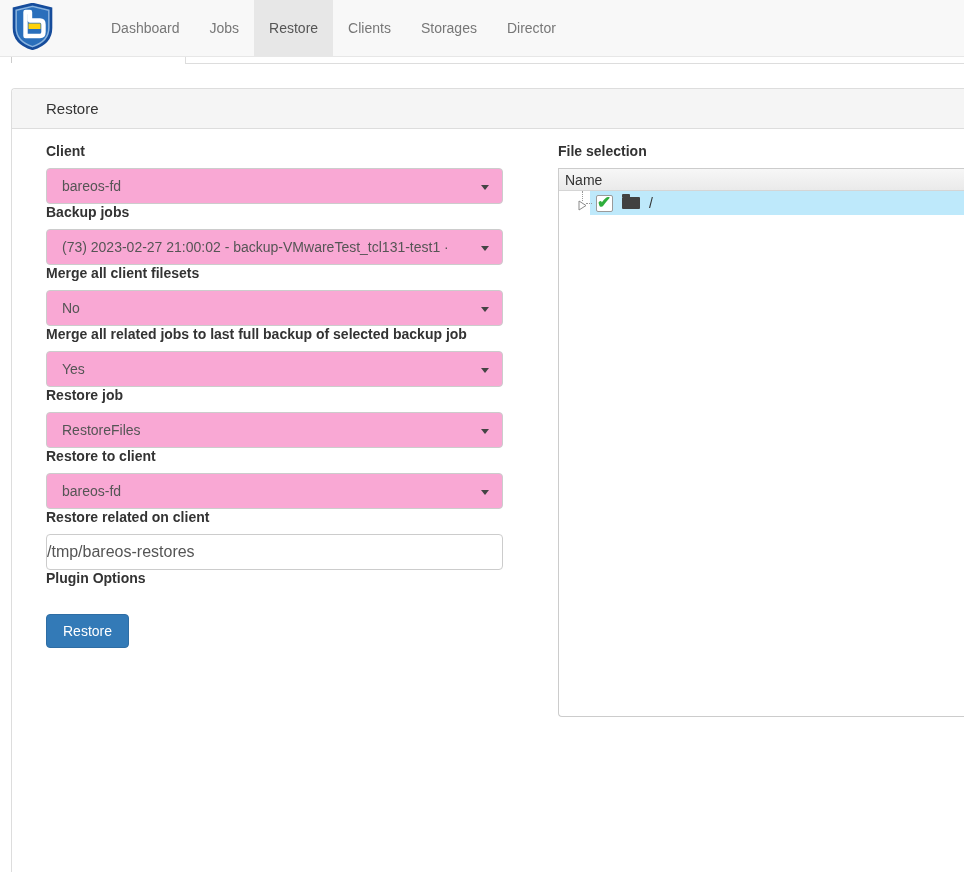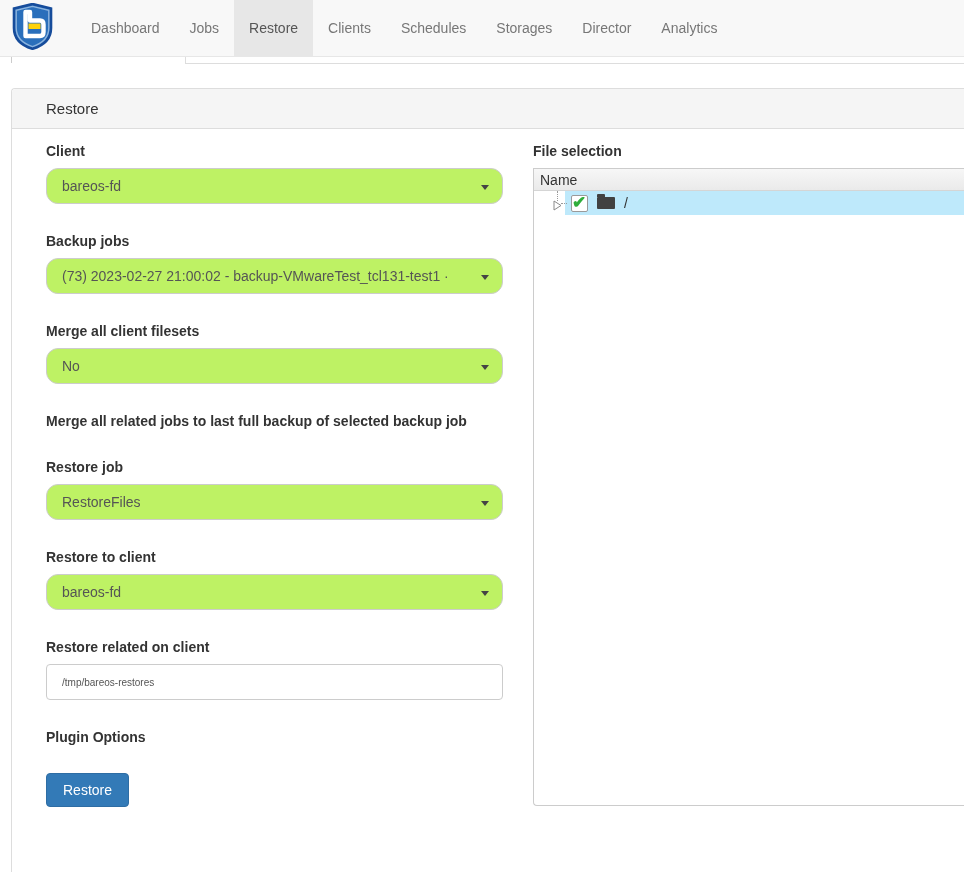--- a/index.html
+++ b/index.html
@@ -4,21 +4,21 @@
 <style>
   * { margin:0; padding:0; box-sizing:border-box; }
   html,body { width:964px; height:872px; background:#fff; overflow:hidden;
     font-family:"Liberation Sans", sans-serif; font-size:14px; color:#333; }
 
   
   .top-line { position:absolute; top:0; left:10px; right:0; height:2px; background:#4b4b4b; }
 
   
   .navbar { position:relative; height:57px; background:#f8f8f8; border-bottom:1px solid #e7e7e7;
-    display:flex; align-items:stretch; }
+    display:flex; align-items:stretch;gap:20px; }
   .brand { width:64px; display:flex; align-items:center; justify-content:center; }
   .nav-items { display:flex; align-items:stretch; margin-left:12px; }
   .nav-item { display:flex; align-items:center; padding:0 15px; color:#777; cursor:pointer; }
   .nav-item.active { background:#e7e7e7; color:#555; }
 
   
   .tabstrip { position:relative; height:7px; background:#fff; }
   .tabstrip .tab-left-edge { position:absolute; left:11px; top:0; width:1px; height:6px; background:#ccc; }
   .tabstrip .tab-right-edge { position:absolute; left:185px; top:0; width:1px; height:6px; background:#ddd; }
   .tabstrip .strip-border { position:absolute; left:185px; right:0; top:6px; height:1px; background:#ddd; }
@@ -27,41 +27,41 @@
   .panel { position:absolute; left:11px; top:88px; width:953px; height:790px;
     border:1px solid #ddd; border-right:none; border-bottom:none;
     border-top-left-radius:4px; background:#fff; }
   .panel-heading { height:40px; background:#f5f5f5; border-bottom:1px solid #ddd;
     border-top-left-radius:4px; display:flex; align-items:center; padding-left:34px;
     font-size:15px; color:#333; }
   .panel-body { display:flex; padding:14px 0 20px 34px; }
 
   
   .form-col { width:457px; flex:0 0 457px; }
-  .form-group { margin-bottom:29px; }
+  .form-group { margin-bottom:0; }
   .form-group label { display:block; font-weight:bold; color:#333; margin-bottom:8px; line-height:17px; }
-  .select-box { position:relative; height:36px; border:1px solid #ccc; border-radius:12px;
-    background:#bef264; display:flex; align-items:center; padding:0 28px 0 15px;
+  .select-box { position:relative; height:36px; border:1px solid #ccc; border-radius:4px;
+    background:#f9a8d4; display:flex; align-items:center; padding:0 28px 0 15px;
     color:#555; cursor:pointer; }
   .select-box .val { white-space:nowrap; overflow:hidden; }
   .caret { position:absolute; right:13px; top:16px; width:0; height:0;
     border-left:4px solid transparent; border-right:4px solid transparent; border-top:5px solid #444; }
   .text-input { width:100%; height:36px; border:1px solid #ccc; border-radius:4px;
-    padding:0 15px; color:#555; font-size:10px; font-family:"Liberation Sans", sans-serif; background:#fff; }
+    padding:0 0; color:#555; font-size:16px; font-family:"Liberation Sans", sans-serif; background:#fff; }
   .text-input.focused { border-color:#66afe9; outline:none;
     box-shadow:inset 0 1px 1px rgba(0,0,0,.075), 0 0 7px rgba(102,175,233,.6); }
   .btn-primary { margin-top:13px; display:inline-block; background:#337ab7; border:1px solid #2e6da4;
     color:#fff; font-size:14px; padding:8px 16px; border-radius:4px; cursor:pointer;
     font-family:"Liberation Sans", sans-serif; }
 
   
-  .file-col { flex:1 1 auto; margin-left:30px; min-width:0; }
+  .file-col { flex:1 1 auto; margin-left:55px; min-width:0; }
   .file-col > .fs-label { font-weight:bold; color:#333; margin-bottom:8px; line-height:17px; }
   .fs-table { border:1px solid #ccc; border-right:none; border-bottom-left-radius:4px;
-    height:638px; background:#fff; overflow:hidden; }
+    height:549px; background:#fff; overflow:hidden; }
   .fs-header { height:22px; background:linear-gradient(#f7f7f7,#eaeaea); border-bottom:1px solid #d5d5d5;
     display:flex; align-items:center; padding-left:6px; color:#333; }
   .tree-row { position:relative; height:24px; display:flex; align-items:stretch; }
   .tree-gutter { position:relative; width:31px; flex:0 0 31px; }
   .dot-v { position:absolute; left:23px; top:0; height:10px; width:1px;
     border-left:1px dotted #999; }
   .dot-h { position:absolute; left:27px; top:12px; width:6px; height:1px;
     border-top:1px dotted #999; }
   .expander { position:absolute; left:19px; top:7px; width:9px; height:11px; cursor:pointer; }
   .row-sel { flex:1 1 auto; background:#bee9fb; display:flex; align-items:center; padding-left:6px; cursor:pointer; }
@@ -89,24 +89,22 @@
         <path d="M13.5 9 V33 H28 C30.5 33 31.5 31.6 31.5 29 V21.5 C31.5 18.9 30.5 17.5 28 17.5 H18 V9 Z" fill="none" stroke="#ffffff" stroke-width="4.4" stroke-linejoin="round"></path>
         <rect x="16.5" y="20.5" width="12" height="5.5" fill="#ffd20a"></rect>
       </svg>
     </span>
   </div>
   <div class="nav-items">
     <div class="nav-item">Dashboard</div>
     <div class="nav-item">Jobs</div>
     <div class="nav-item active">Restore</div>
     <div class="nav-item">Clients</div>
-    <div class="nav-item">Schedules</div>
     <div class="nav-item">Storages</div>
     <div class="nav-item">Director</div>
-    <div class="nav-item">Analytics</div>
   </div>
 </div>
 
 <div class="tabstrip">
   <div class="tab-left-edge"></div>
   <div class="tab-right-edge"></div>
   <div class="strip-border"></div>
 </div>
 
 <div class="panel">
@@ -134,20 +132,24 @@
       <div class="form-group">
         <label>Merge all client filesets</label>
         <div class="select-box">
           <span class="val">No</span>
           <span class="caret"></span>
         </div>
       </div>
 
       <div class="form-group">
         <label>Merge all related jobs to last full backup of selected backup job</label>
+        <div class="select-box">
+          <span class="val">Yes</span>
+          <span class="caret"></span>
+        </div>
       </div>
 
       <div class="form-group">
         <label>Restore job</label>
         <div class="select-box">
           <span class="val">RestoreFiles</span>
           <span class="caret"></span>
         </div>
       </div>
 

